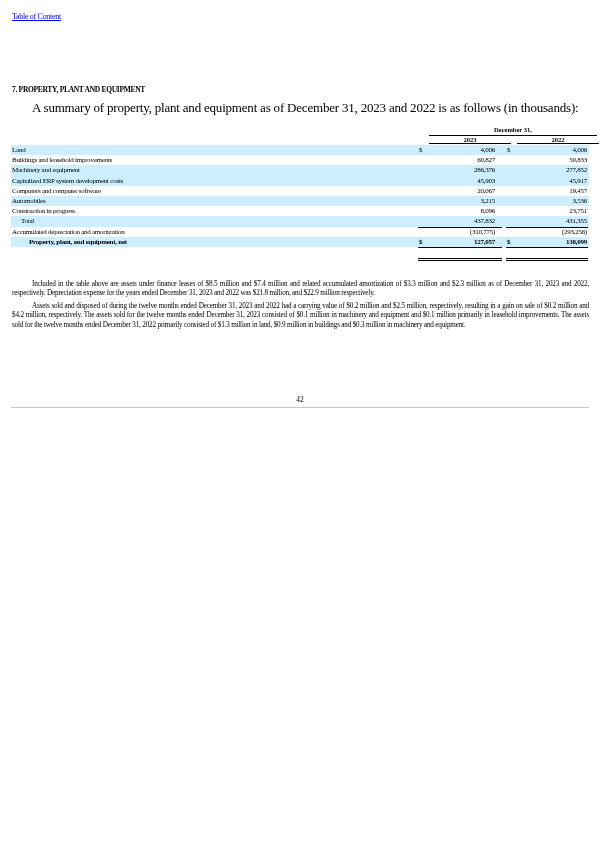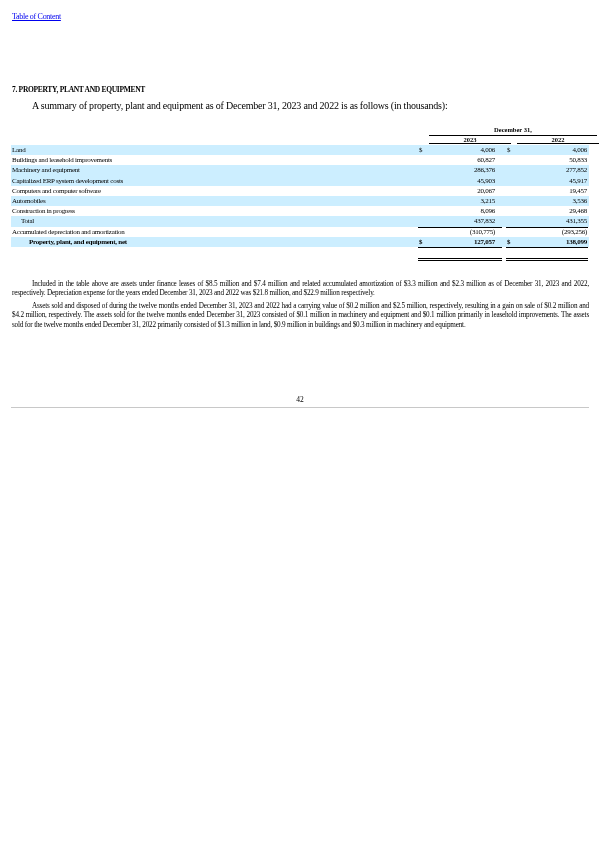--- a/index.html
+++ b/index.html
@@ -1,21 +1,21 @@
 <!DOCTYPE html>
 <html><head>
 <meta charset="utf-8">
 <style>
   html, body { margin: 0; padding: 0; background: #ffffff; }
   body { width: 600px; height: 848px; position: relative; overflow: hidden;
          font-family: "Liberation Serif", "DejaVu Serif", serif; color: #000; }
   .toc { position: absolute; left: 12px; top: 12px; font-size: 8px; font-weight: normal;
          color: #0000ee; text-decoration: underline; letter-spacing: -0.3px; }
   .section-title { position: absolute; left: 12px; top: 85px; font-size: 7.5px; font-weight: bold; letter-spacing: -0.3px; text-align: right; }
-  .intro { position: absolute; left: 32px; top: 100px; font-size: 10px; letter-spacing: -0.2px; }
+  .intro { position: absolute; left: 32px; top: 100px; font-size: 13px; letter-spacing: -0.2px; }
   .table-wrap { position: absolute; left: 11px; top: 126px; width: 578px; }
   .hdr-dec { position: absolute; left: 418px; width: 168px; top: 0; text-align: center;
              font-size: 6.5px; font-weight: bold; border-bottom: 1px solid #000; height: 9px; line-height: 8px; }
   .hdr-year { position: absolute; top: 10px; font-size: 6.5px; font-weight: bold; text-align: center;
               border-bottom: 1.5px solid #000; height: 7px; line-height: 7px; }
   .hdr-2023 { left: 418px; width: 82px; }
   .hdr-2022 { left: 506px; width: 82px; }
   .rows { position: absolute; top: 19px; left: 0; width: 578px; }
   .row { position: relative; height: 10.2px; font-size: 7px; line-height: 10px; letter-spacing: -0.25px; }
   .row.shade { background: #cceeff; }
@@ -77,21 +77,21 @@
       <span class="v2">19,457</span>
     </div>
     <div class="row shade">
       <span class="label">Automobiles</span>
       <span class="v1">3,215</span>
       <span class="v2">3,536</span>
     </div>
     <div class="row">
       <span class="label">Construction in progress</span>
       <span class="v1">8,096</span>
-      <span class="v2">29,468</span>
+      <span class="v2">23,751</span>
     </div>
     <div class="row shade">
       <span class="label ind1">Total</span>
       <span class="v1">437,832</span>
       <span class="v2">431,355</span>
     </div>
     <div class="row">
       <span class="label">Accumulated depreciation and amortization</span>
       <span class="v1">(310,775)</span>
       <span class="v2">(293,256)</span>

